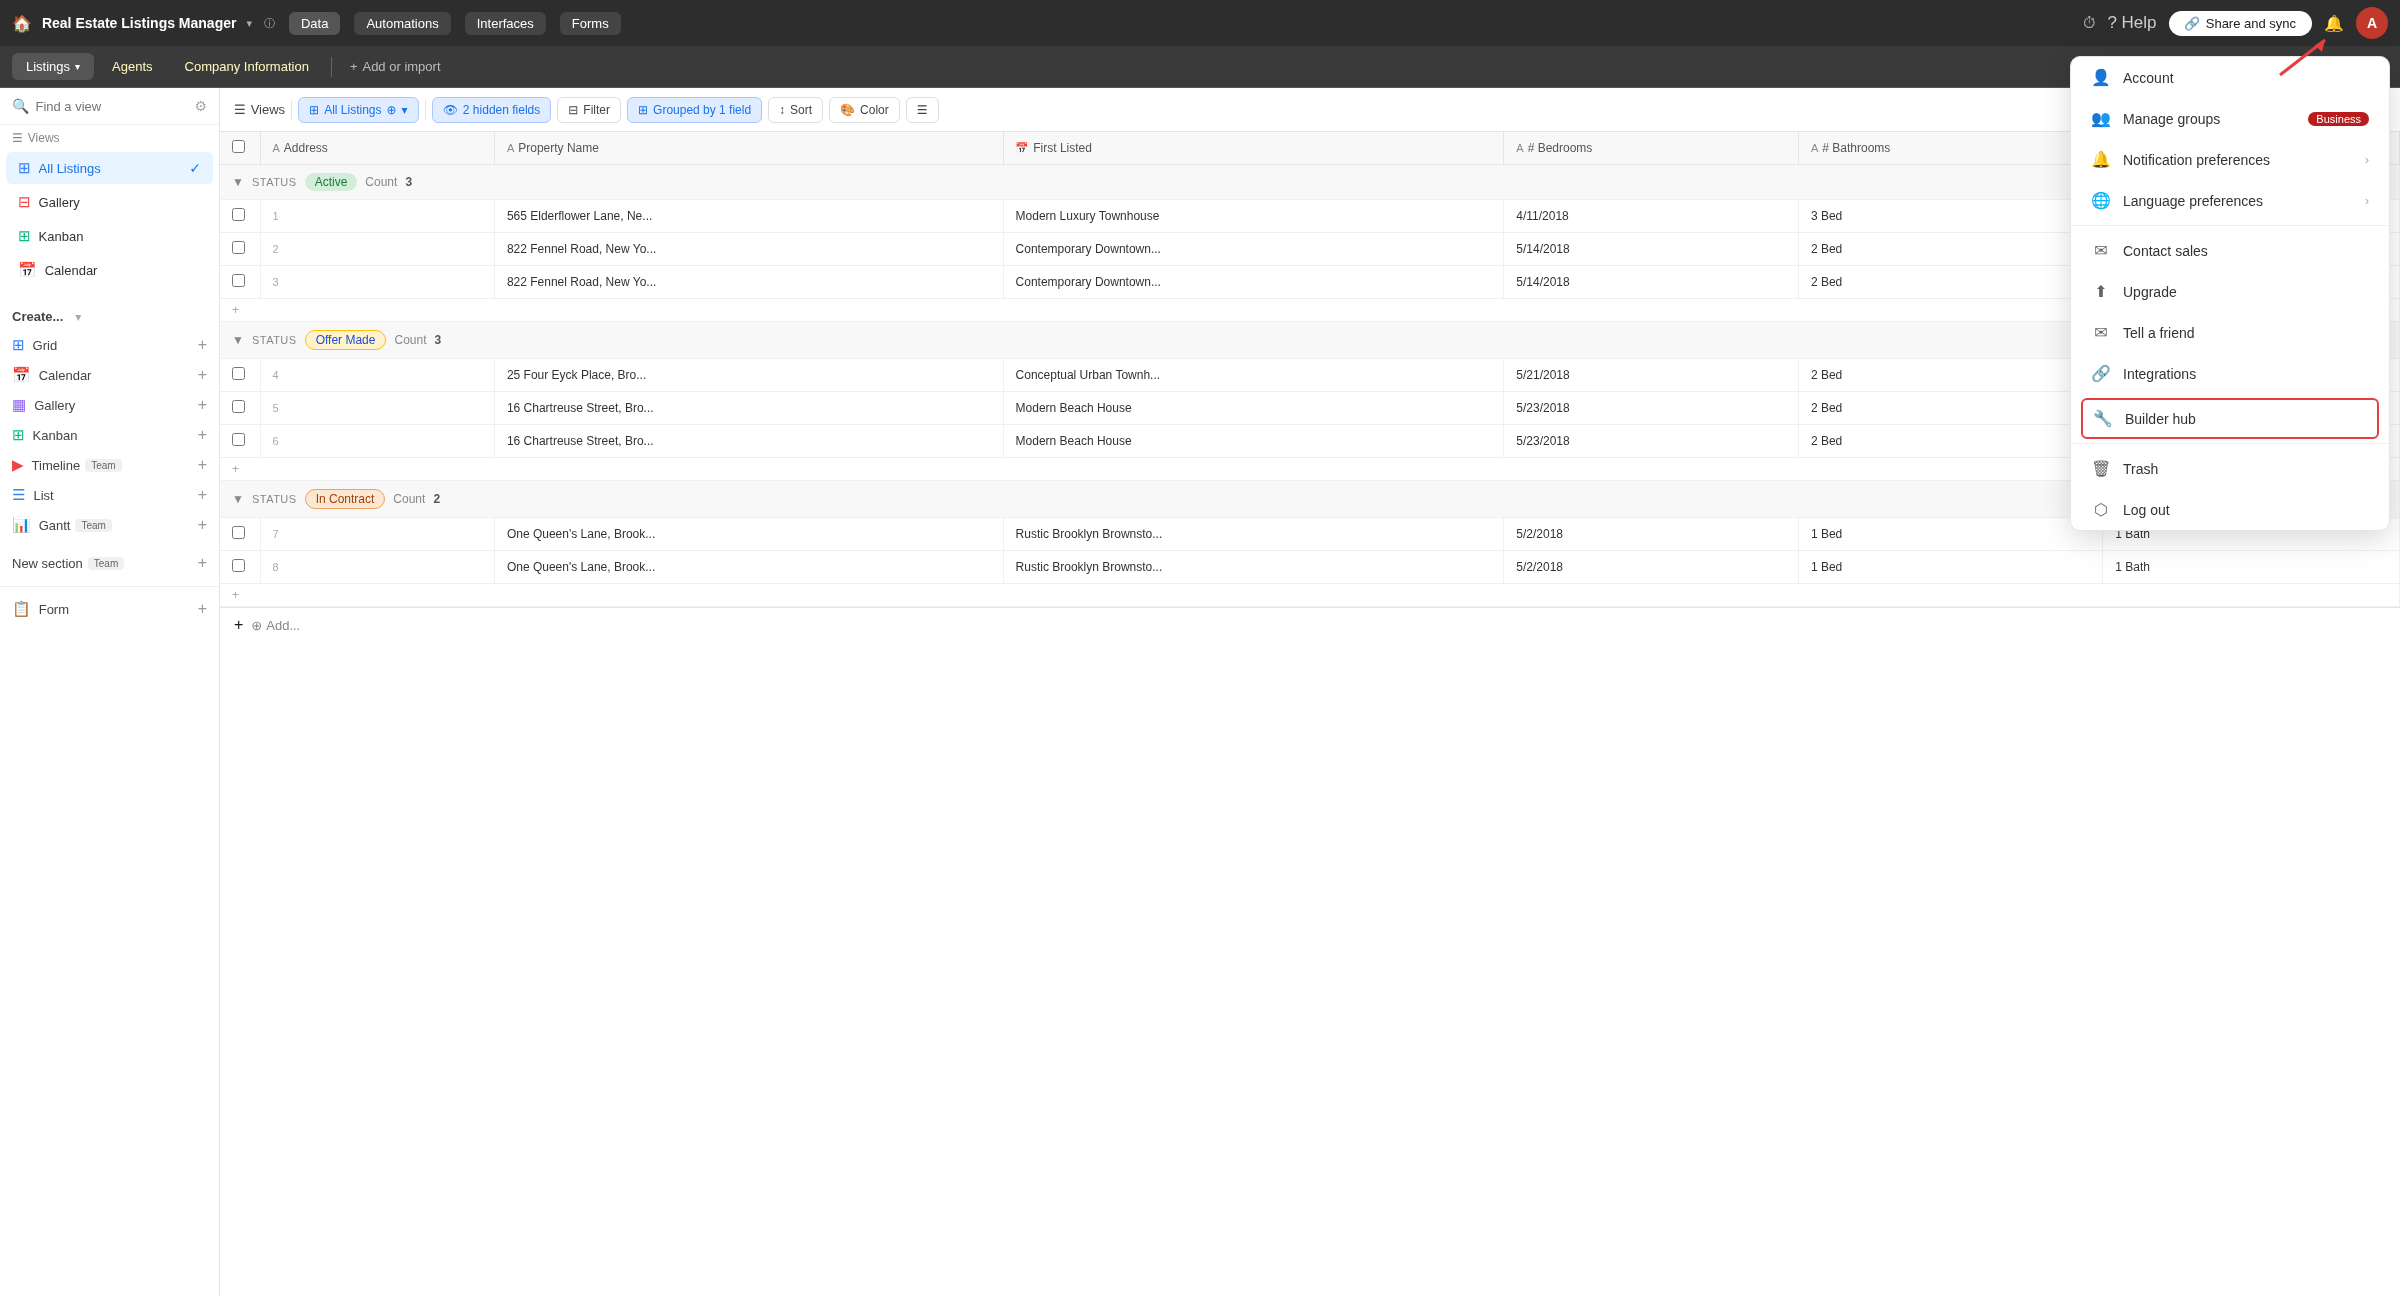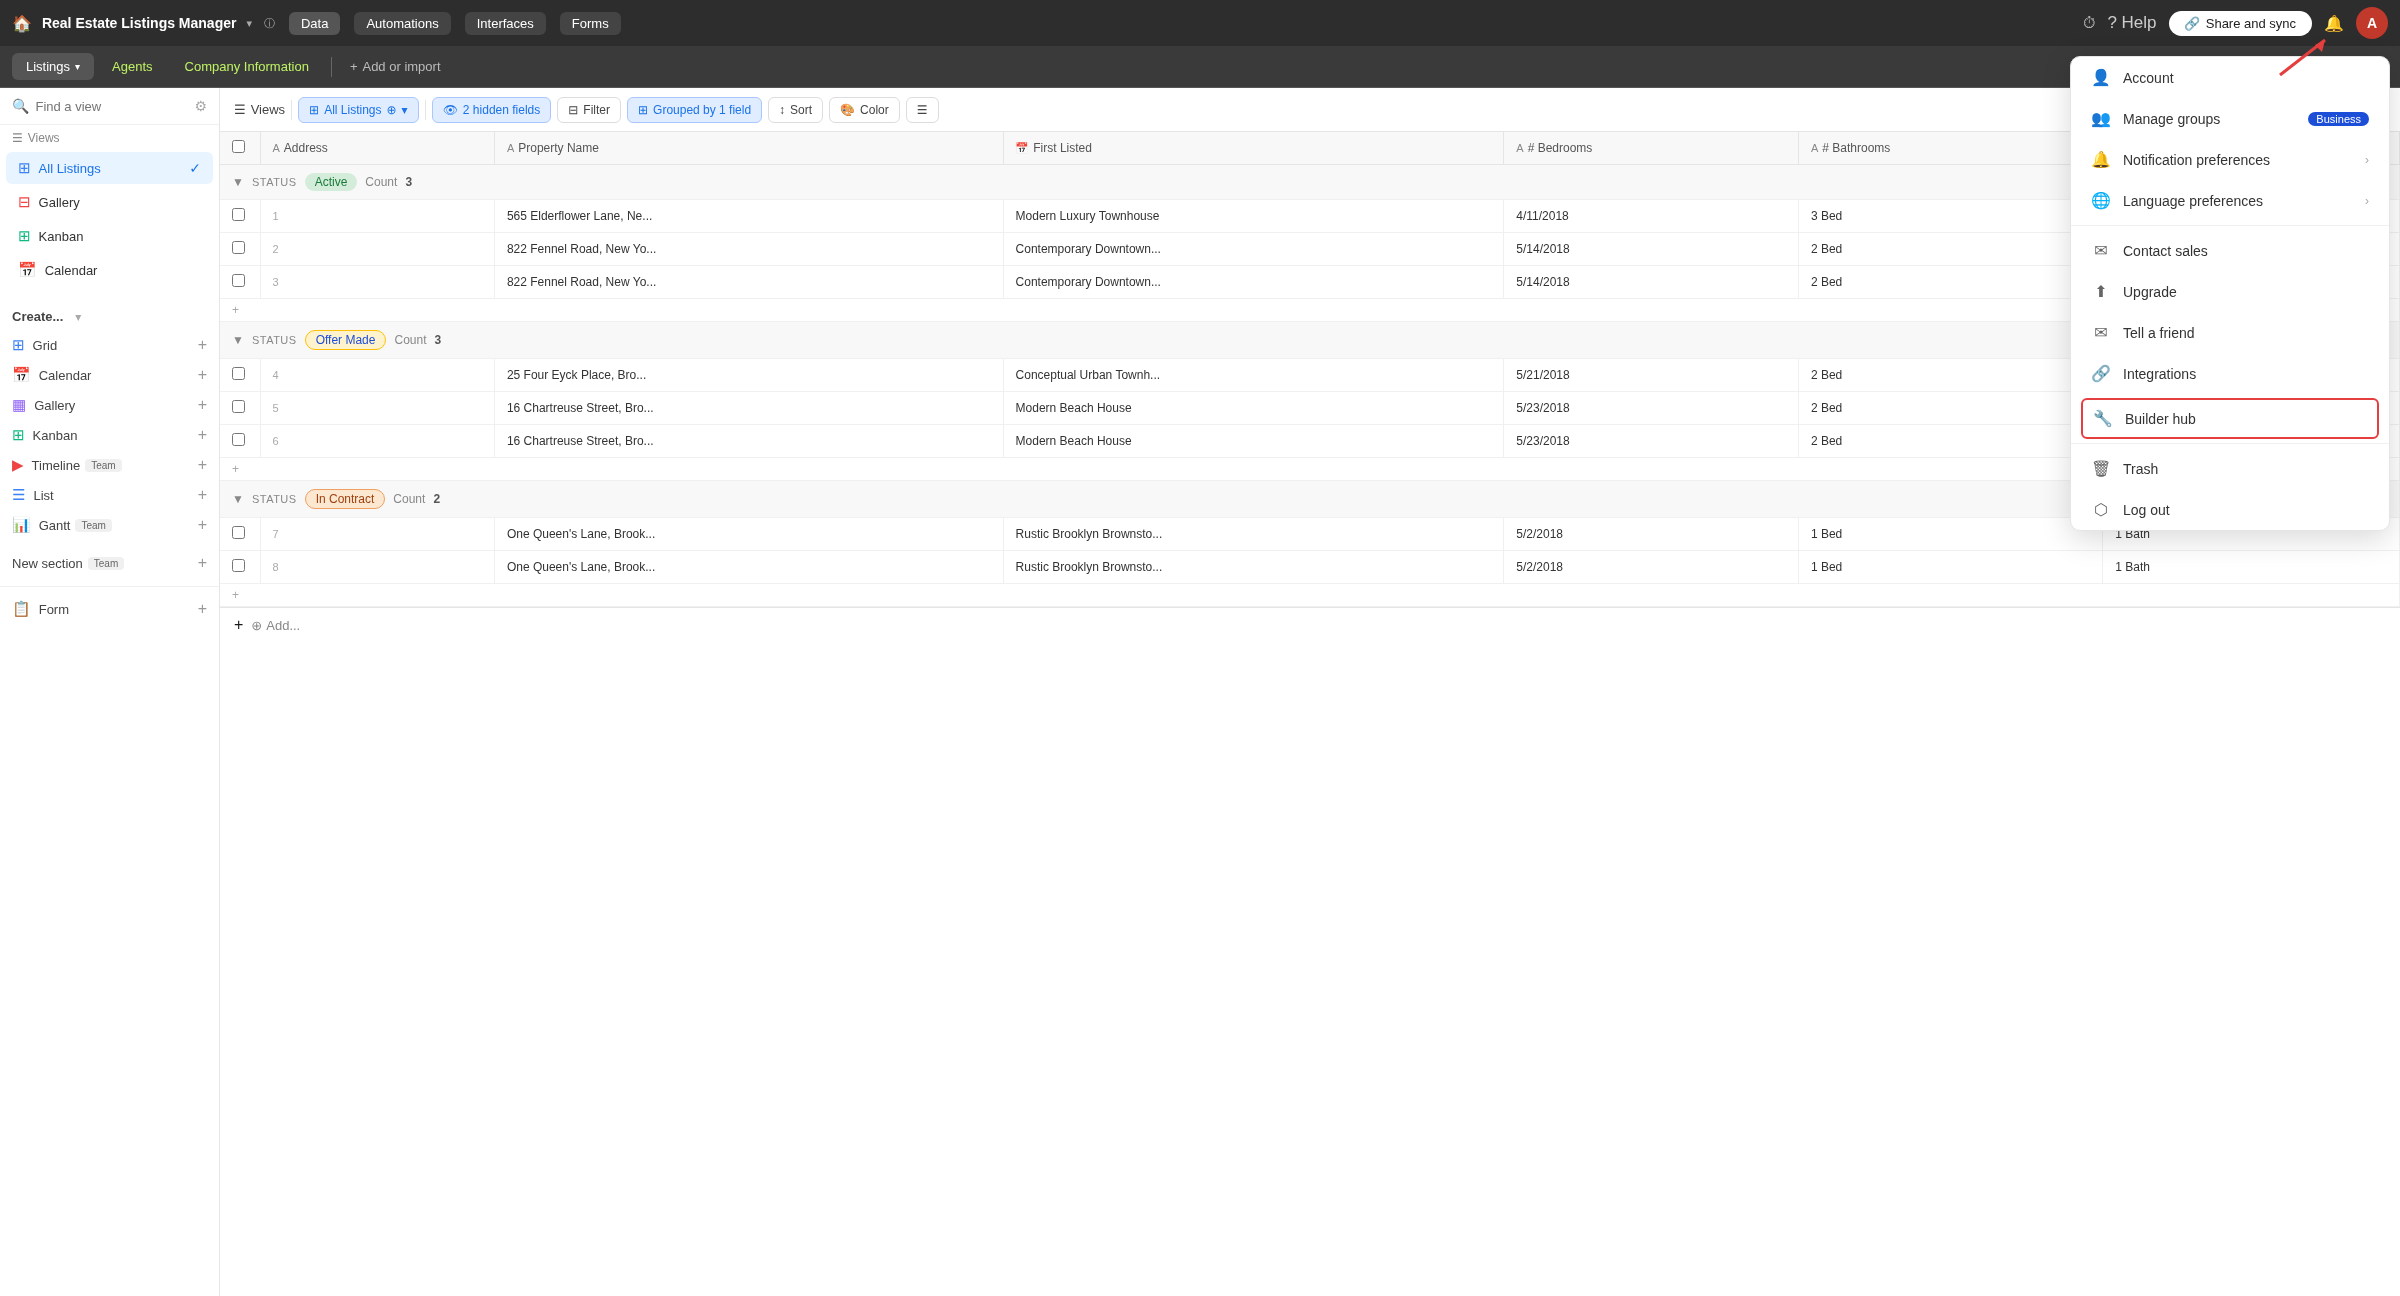--- a/index.html
+++ b/index.html
@@ -33,21 +33,21 @@
     }
 
     
     .sub-nav {
       display: flex; align-items: center; height: 42px;
       background: #3a3a3a; color: #fff; padding: 0 12px; gap: 4px;
       border-bottom: 1px solid #555;
     }
     .sub-nav-tab {
       padding: 6px 14px; border-radius: 6px; font-size: 13px;
-      color: #bef264; cursor: pointer; display: flex; align-items: center; gap: 5px;
+      color: #fef9c3; cursor: pointer; display: flex; align-items: center; gap: 5px;
     }
     .sub-nav-tab.active { background: #555; color: #fff; }
     .sub-nav-tab-dropdown { font-size: 10px; }
     .sub-nav-divider { width: 1px; height: 20px; background: #666; margin: 0 4px; }
     .sub-nav-add { display: flex; align-items: center; gap: 5px; color: #bbb; cursor: pointer; padding: 4px 10px; font-size: 13px; }
 
     
     .main-layout { display: flex; height: calc(100vh - 88px); }
 
     
@@ -145,21 +145,21 @@
     .dropdown-user-name { font-weight: 600; font-size: 15px; color: #1a1a1a; }
     .dropdown-user-email { font-size: 13px; color: #888; margin-top: 2px; }
     .dropdown-item {
       display: flex; align-items: center; gap: 12px; padding: 11px 20px;
       font-size: 14px; color: #333; cursor: pointer; position: relative;
     }
     .dropdown-item-icon { font-size: 16px; color: #666; width: 20px; text-align: center; }
     .dropdown-item-label { flex: 1; }
     .dropdown-item-arrow { color: #aaa; font-size: 12px; }
     .dropdown-item-badge {
-      background: #1d4ed8; color: #fff; font-size: 11px; padding: 1px 8px;
+      background: #b91c1c; color: #fff; font-size: 11px; padding: 1px 8px;
       border-radius: 10px; font-weight: 500;
     }
     .dropdown-divider { height: 1px; background: #f0f0f0; margin: 4px 0; }
     .dropdown-item.highlighted {
       border: 2px solid #e53e3e; border-radius: 6px; margin: 4px 10px;
       padding: 9px 10px;
     }
 
     
     .red-arrow {

